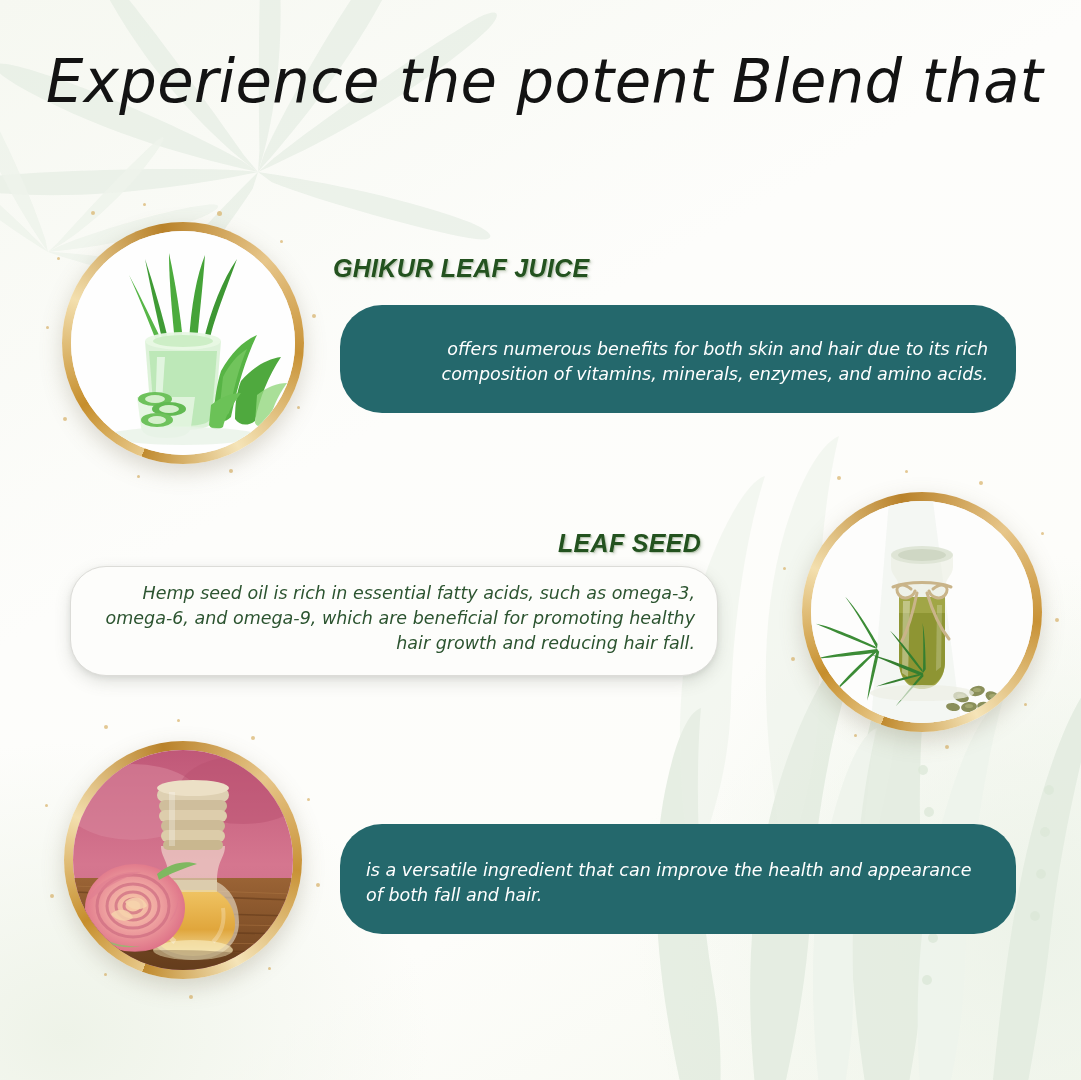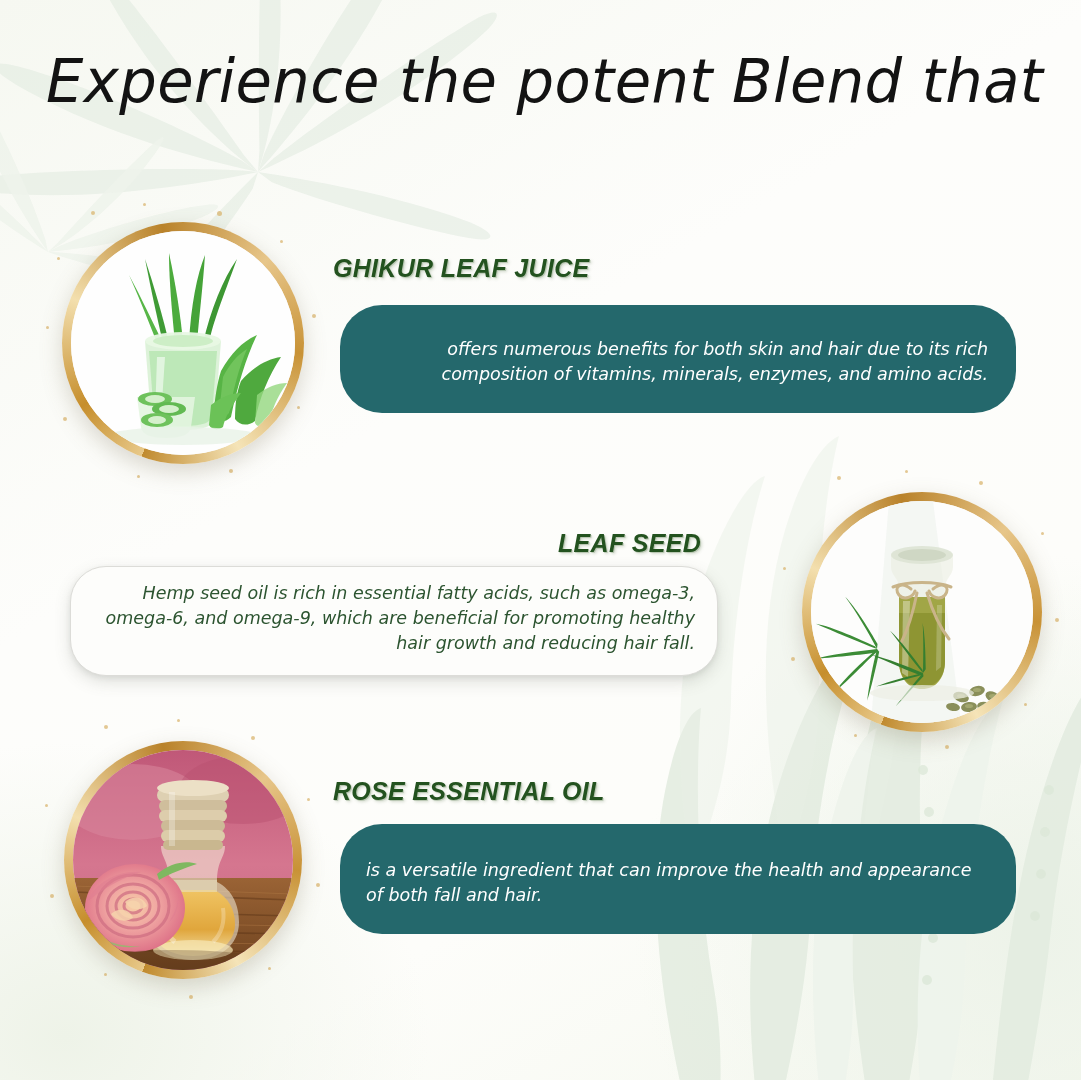--- a/index.html
+++ b/index.html
@@ -401,19 +401,18 @@
             <path d="M34,14 C44,0 46,-16 40,-28 C46,-12 44,6 34,14 Z"></path>
           </g>
           <path d="M22,-34 C36,-46 52,-48 62,-44 C50,-40 34,-34 24,-28 Z" fill="#7fb860"></path>
           <path d="M-42,24 C-30,34 -10,40 6,38 C-12,42 -32,36 -42,24 Z" fill="#8cc06a" opacity=".8"></path>
         </g>
         <ellipse cx="100" cy="212" rx="96" ry="12" fill="#4d2d14" opacity=".28"></ellipse>
       </svg>
     </div>
   </div>
 
-  <div class="sec-title" style="left:333px;top:777px;">ROSE ESSENTIAL OIL</div>
 
   <div class="card card-teal" style="left:340px;top:824px;width:676px;height:110px;">
     <div class="txt" style="top:34px;">is a versatile ingredient that can improve the health and appearance of both fall and hair.</div>
   </div>
 
 </div>
 
 </body></html>

